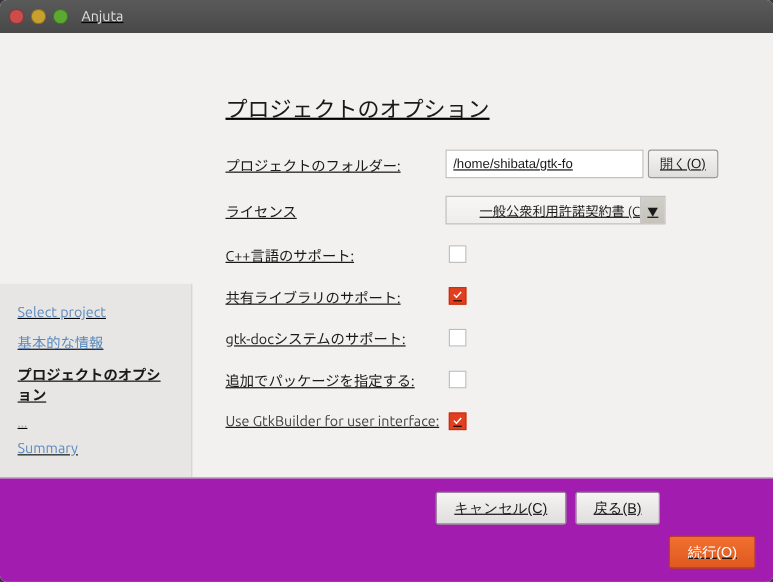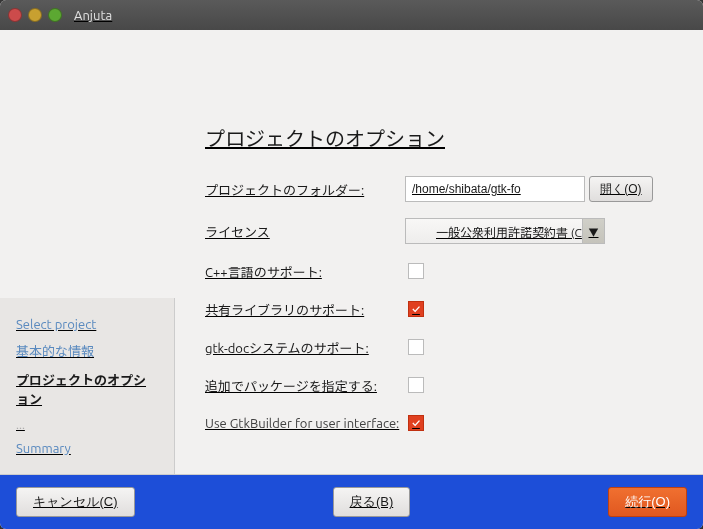--- a/index.html
+++ b/index.html
@@ -200,42 +200,43 @@
     }
     .checkbox.checked::after {
       content: '✓';
       color: white;
       font-size: 11px;
       font-weight: bold;
     }
 
     
     .bottom-bar {
-      background: #1d4ed8;
+      background: #a21caf;
       border-top: 1px solid #ccc;
       padding: 12px 16px;
       display: flex;
-      justify-content: space-between;
+      justify-content: flex-end;
       gap: 8px;
       flex-shrink: 0;
     }
     .bottom-btn {
       height: 30px;
       padding: 0 16px;
       border: 1px solid #999;
       border-radius: 3px;
       background: linear-gradient(to bottom, #f5f4f3, #e0dedd);
       font-size: 13px;
       cursor: pointer;
       color: #1a1a1a;
     }
     .bottom-btn.primary {
       background: linear-gradient(to bottom, #f07030, #e05820);
       color: white;
       border-color: #c04010;
+      margin-top: 40px;
     }
   </style>
 </head>
 <body>
 
 <div class="window">
 
   <div class="titlebar">
     <div class="titlebar-btn btn-close"></div>
     <div class="titlebar-btn btn-min"></div>

